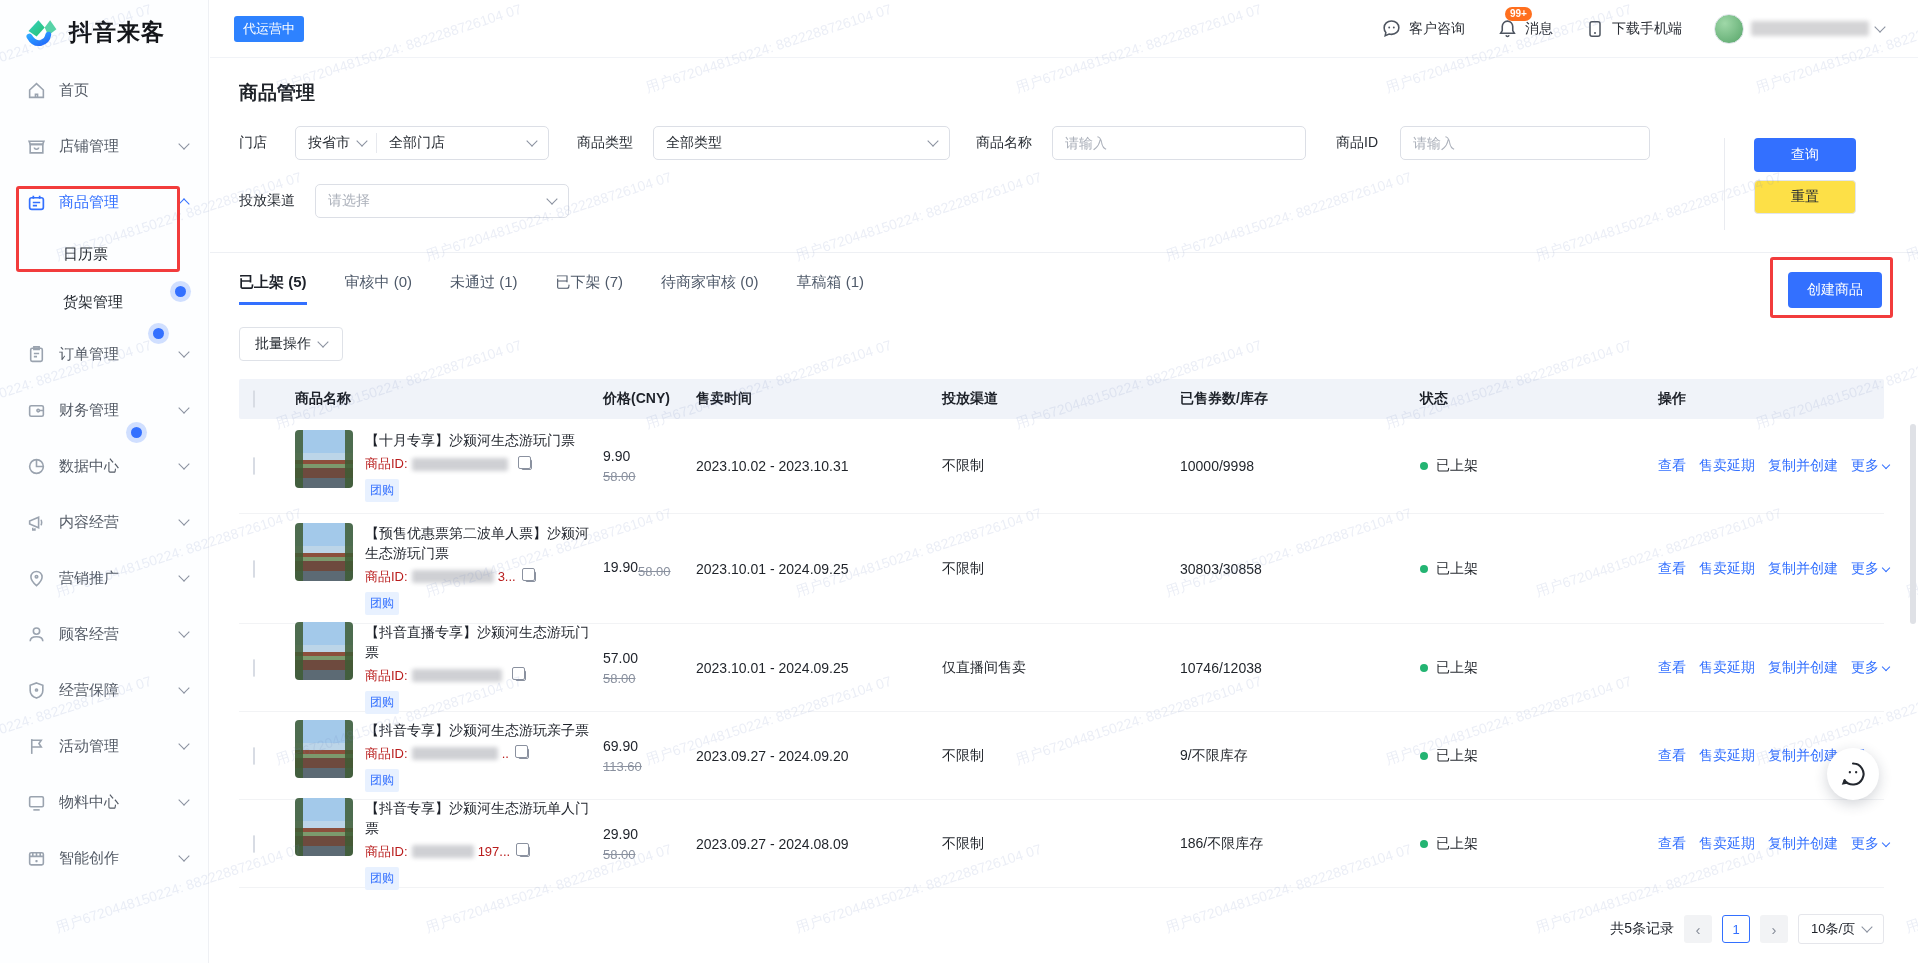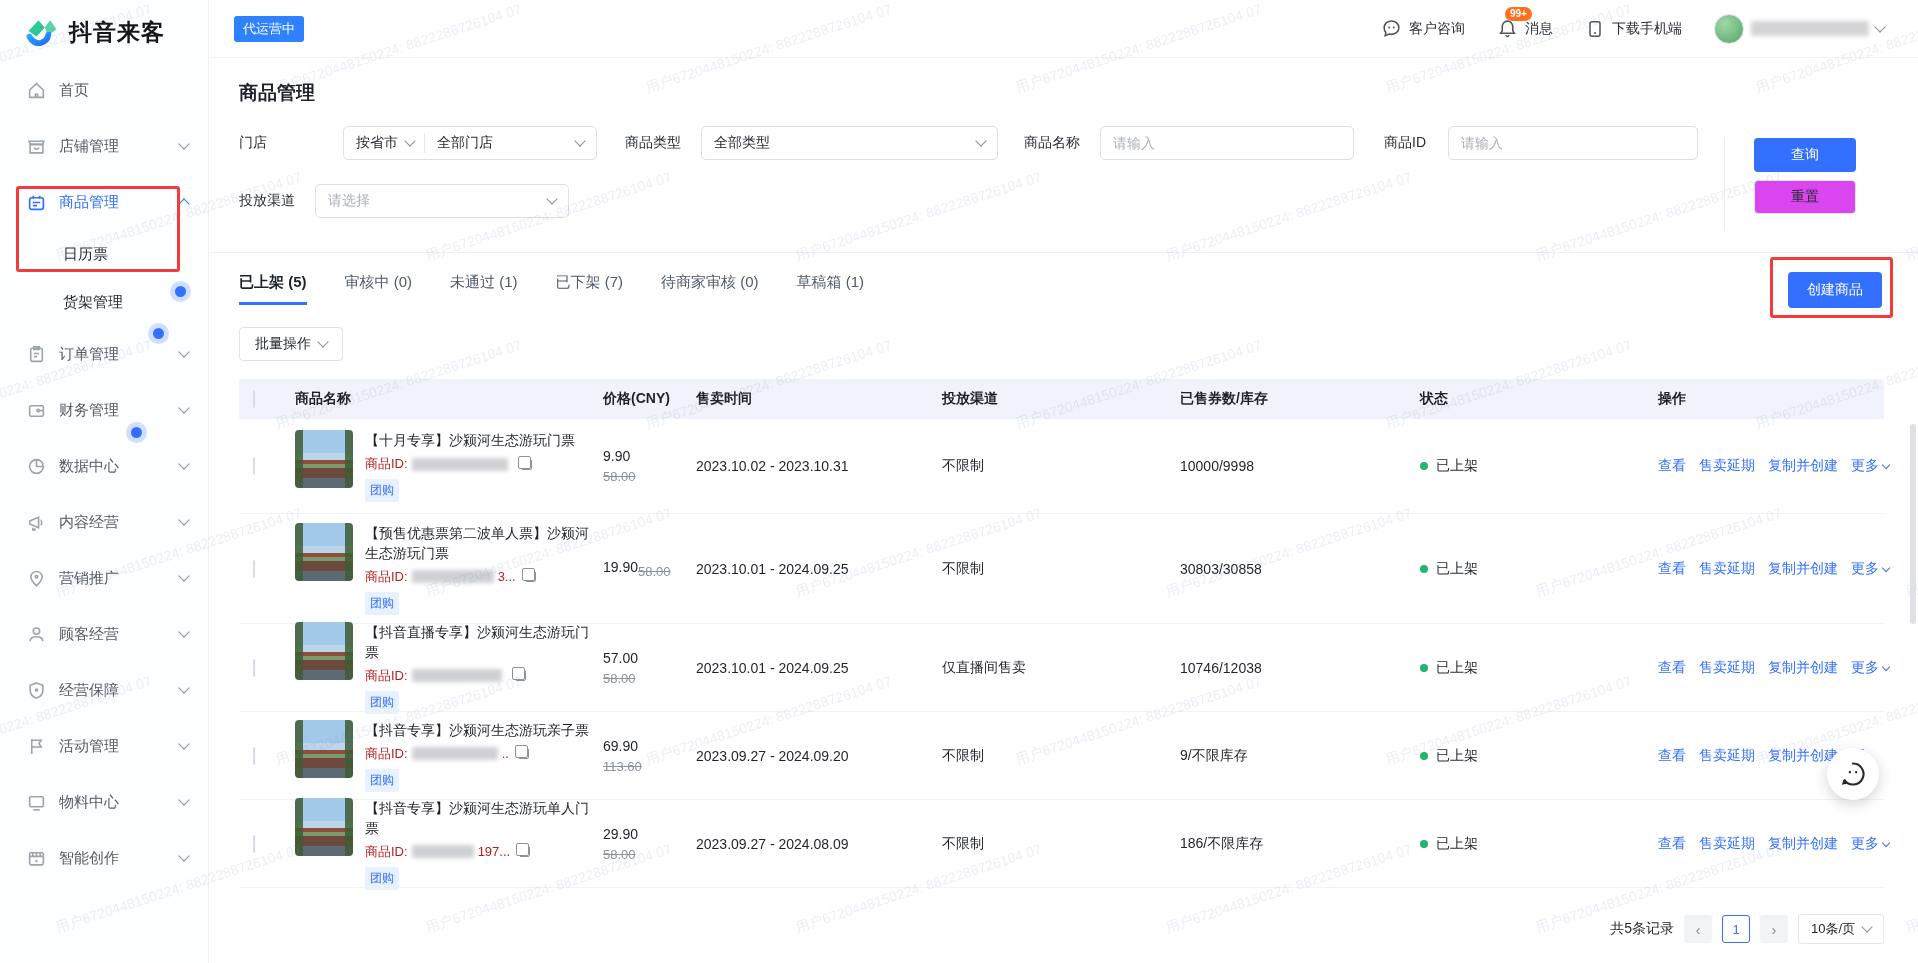--- a/index.html
+++ b/index.html
@@ -42,21 +42,21 @@
 .inp input::placeholder { color:#abb0ba; }
 .placeholder { color:#abb0ba; }
 .w254 { width:254px; } .w256 { width:297px; } .w250 { width:250px; }
 .ml28 { margin-left:28px; } .ml26 { margin-left:26px; } .ml30 { margin-left:30px; }
 .store-sel { padding:0; }
 .store-left { display:flex; align-items:center; gap:8px; padding:0 10px 0 12px; border-right:1px solid #e7e9ee; height:20px; }
 .store-right { flex:1; display:flex; align-items:center; justify-content:space-between; padding:0 12px; }
 .filter-actions { position:absolute; right:0; top:12px; width:160px; height:92px; border-left:1px solid #e9ebf0; padding-left:29px; display:flex; flex-direction:column; gap:8px; }
 .btn { height:34px; width:102px; border-radius:4px; font-size:14px; display:flex; align-items:center; justify-content:center; cursor:pointer; border:1px solid transparent; }
 .btn-primary { background:#3370ff; color:#fff; }
-.btn-plain { background:#d946ef; border-color:#e2e5eb; color:#272c33; }
+.btn-plain { background:#fde047; border-color:#e2e5eb; color:#272c33; }
 .section-divider { height:1px; background:#eef0f4; margin:34px -34px 0 -29px; }
 
 .tabs { display:flex; gap:38px; padding-top:20px; font-size:15px; }
 .tab { color:#4e5969; cursor:pointer; padding-bottom:10px; border-bottom:3px solid transparent; }
 .tab.active { color:#1d2129; font-weight:bold; border-bottom-color:#3370ff; }
 .batch-btn { margin-top:22px; width:104px; height:34px; border:1px solid #dfe2e8; border-radius:4px; display:flex; align-items:center; justify-content:center; gap:8px; font-size:14px; color:#272c33; cursor:pointer; }
 
 .table { margin-top:18px; }
 .thead { display:flex; align-items:center; background:#f0f3f9; height:40px; font-size:14px; font-weight:bold; color:#1d2129; border-radius:2px; }
 .trow { display:flex; align-items:center; border-bottom:1px solid #f2f3f5; font-size:14px; }
@@ -309,21 +309,21 @@
       <span class="chev"></span>
     </div>
   </div>
 </div>
 
 <div class="content">
   <div class="page-title">商品管理</div>
 
   <div class="filter-zone">
     <div class="filter-row">
-      <span class="f-label" style="width:28px; margin-right:76px;">门店</span>
+      <span class="f-label" style="width:28px; margin-right:28px;">门店</span>
       <div class="sel store-sel w254">
         <span class="store-left">
           <span>按省市</span>
           <span class="chev"></span>
         </span>
         <span class="store-right">
           <span>全部门店</span>
           <span class="chev"></span>
         </span>
       </div>

